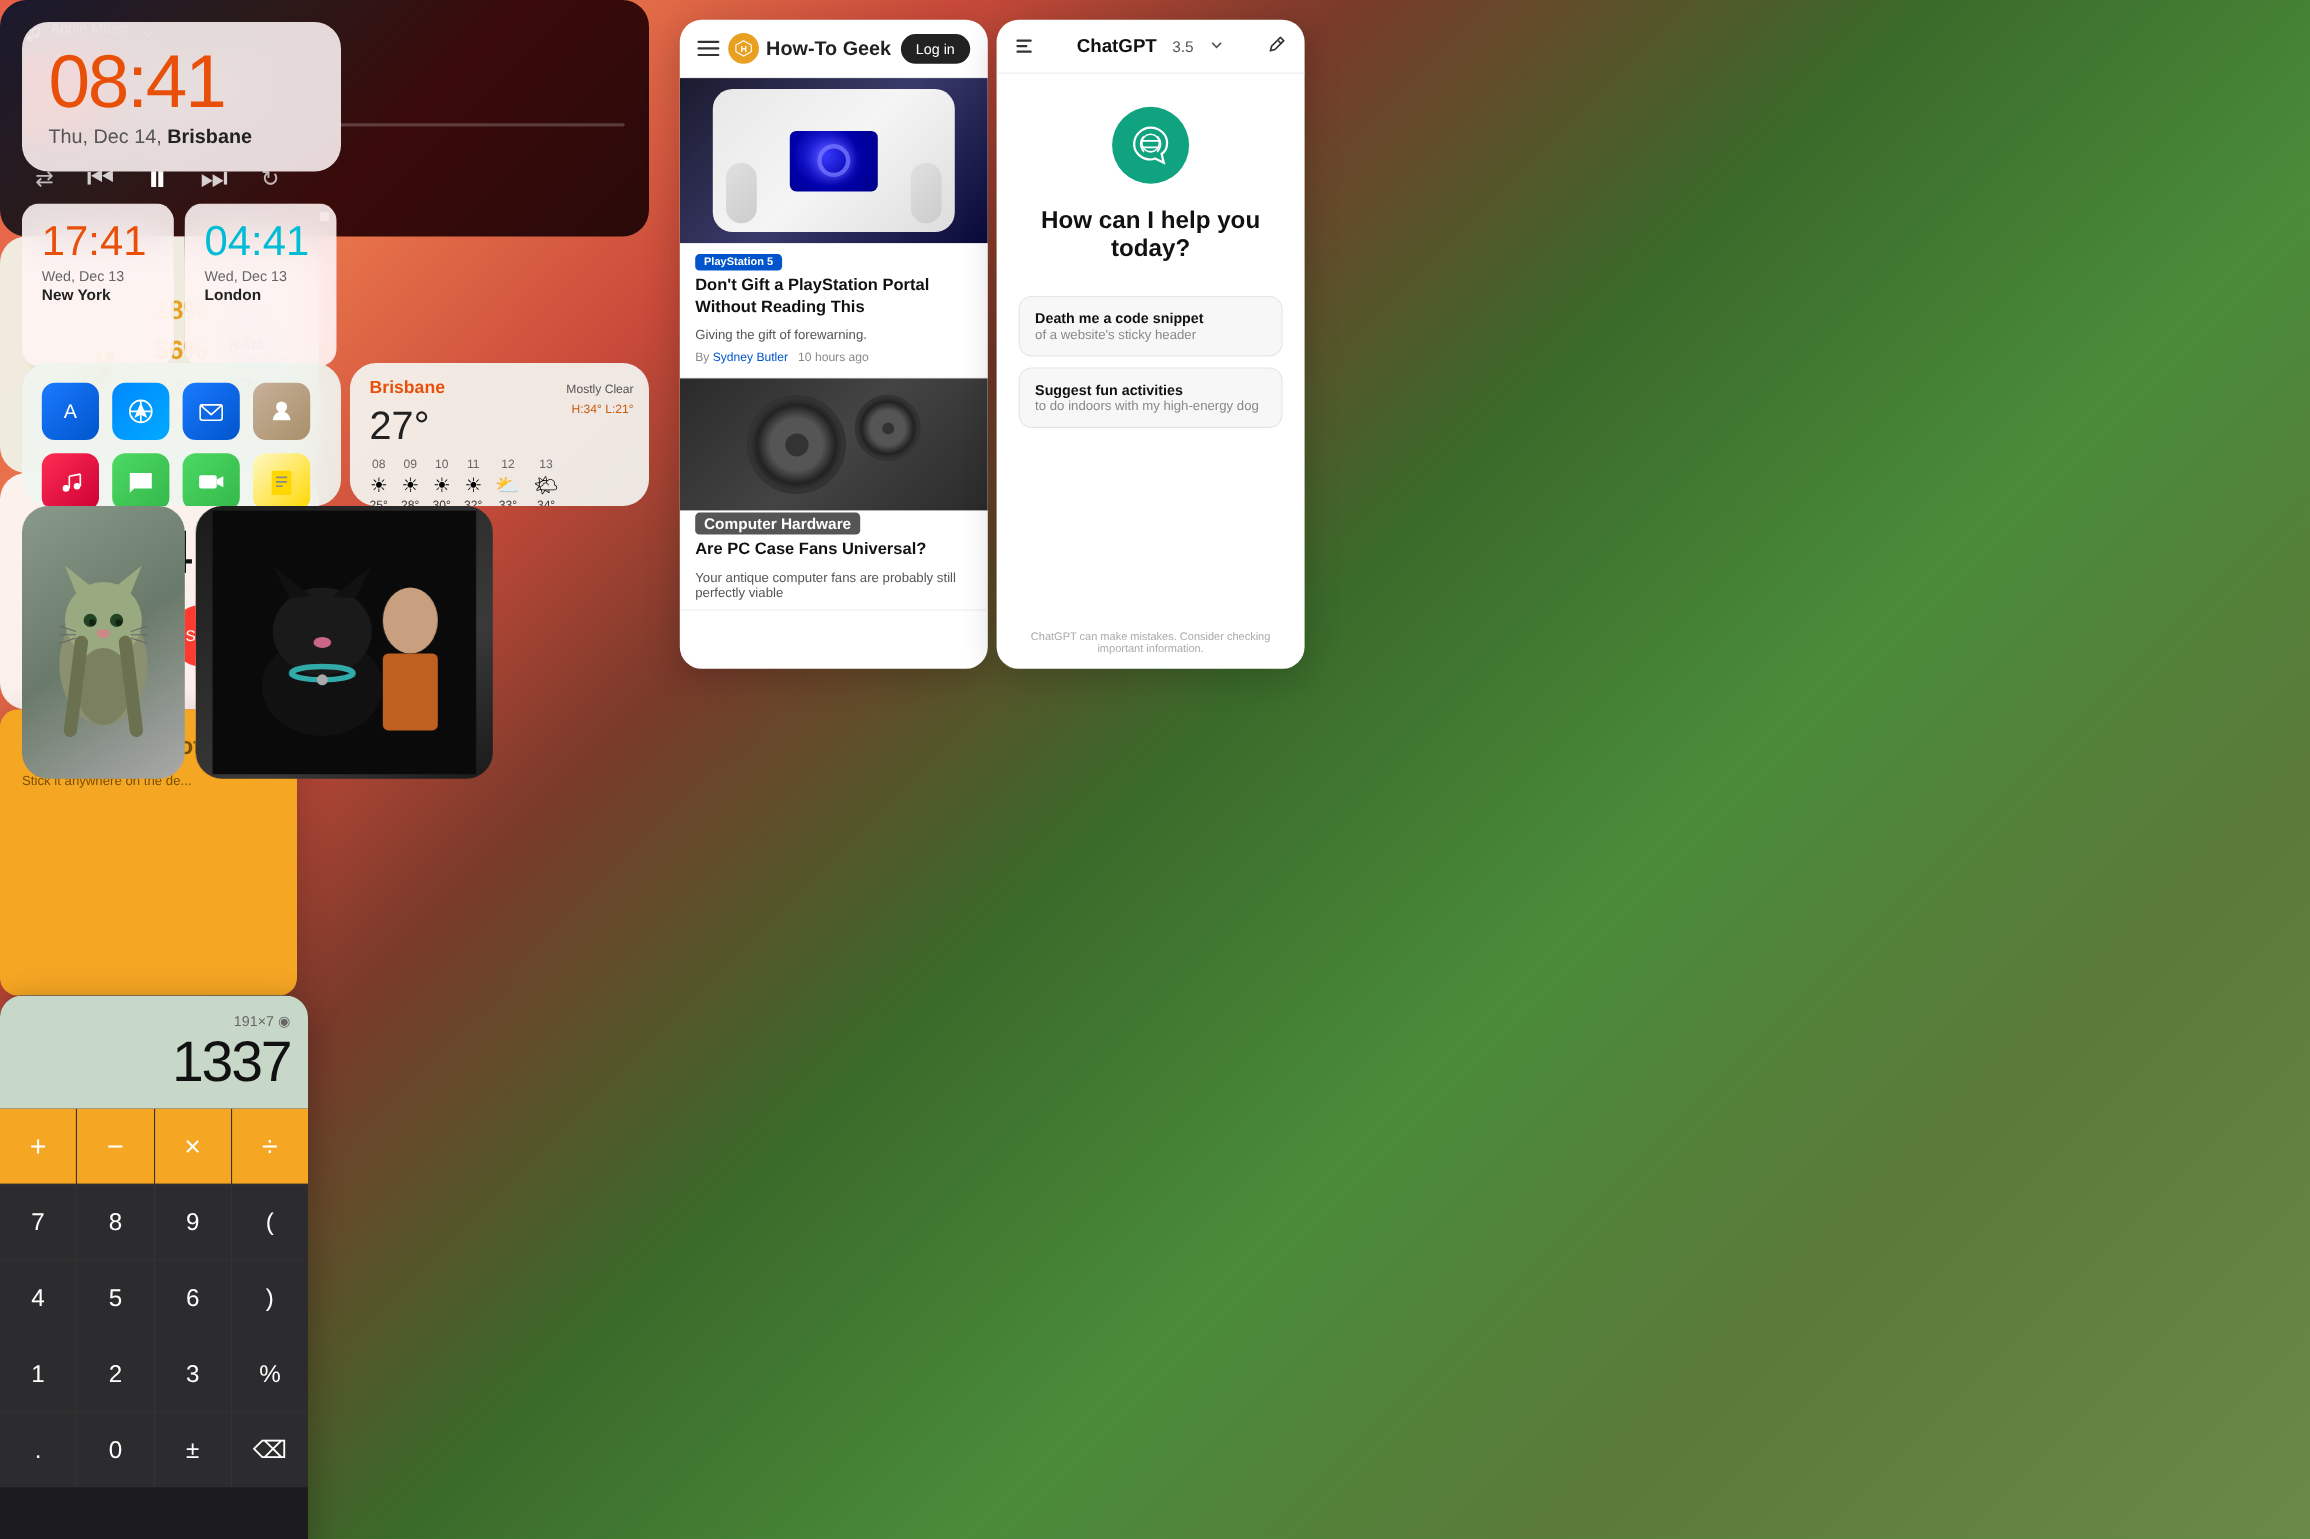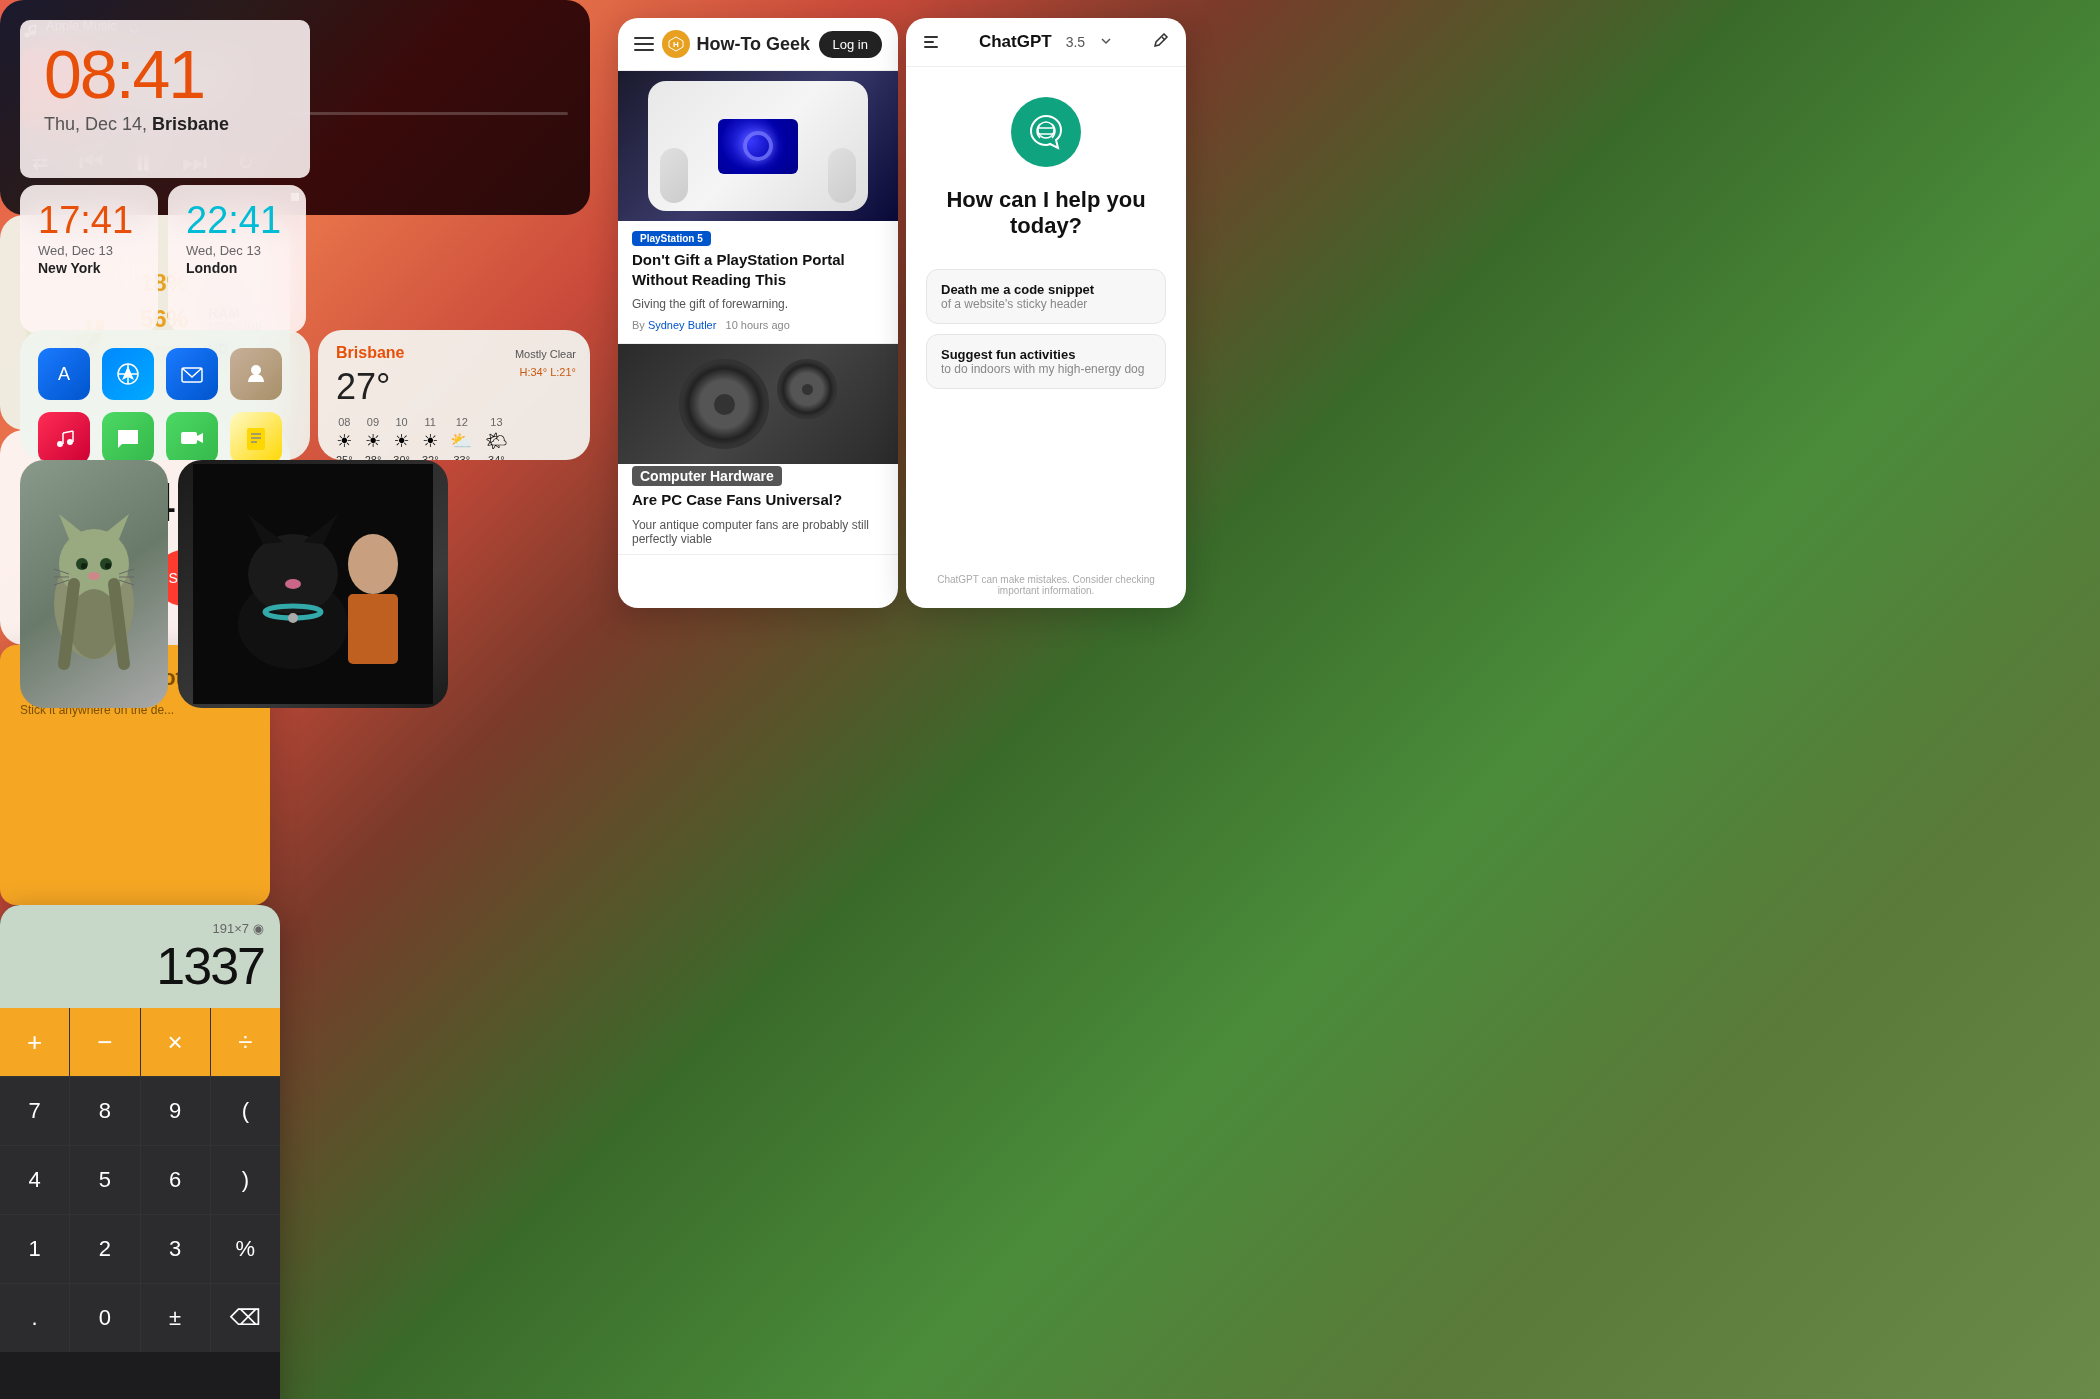--- a/index.html
+++ b/index.html
@@ -34,24 +34,23 @@
       backdrop-filter: blur(20px);
       border-radius: 24px;
       overflow: hidden;
     }
 
     
     .widget-clock-main {
       top: 20px;
       left: 20px;
       width: 290px;
-      height: 158px;
+      height: 136px;
       padding: 20px 24px;
       background: rgba(255,245,245,0.88);
-      border-radius: 10px;
     }
     .clock-time-main {
       font-size: 68px;
       font-weight: 200;
       color: #e8500a;
       letter-spacing: -2px;
       line-height: 1;
     }
     .clock-date-main {
       font-size: 18px;
@@ -739,21 +738,21 @@
     </div>
   </div>
 
   <div class="widget widget-clock-small widget-clock-ny">
     <div class="clock-time-small clock-time-ny">17:41</div>
     <div class="clock-date-small">Wed, Dec 13</div>
     <div class="clock-city-small">New York</div>
   </div>
 
   <div class="widget widget-clock-small widget-clock-london">
-    <div class="clock-time-small clock-time-london">22:41</div>
+    <div class="clock-time-small clock-time-london">04:41</div>
     <div class="clock-date-small">Wed, Dec 13</div>
     <div class="clock-city-small">London</div>
   </div>
 
   <div class="widget widget-apps">
     <div class="app-icon app-icon-appstore">
       <svg width="28" height="28" viewBox="0 0 28 28">
           <text x="14" y="20" text-anchor="middle" fill="white" font-size="18">A</text>
         </svg>
     </div>

